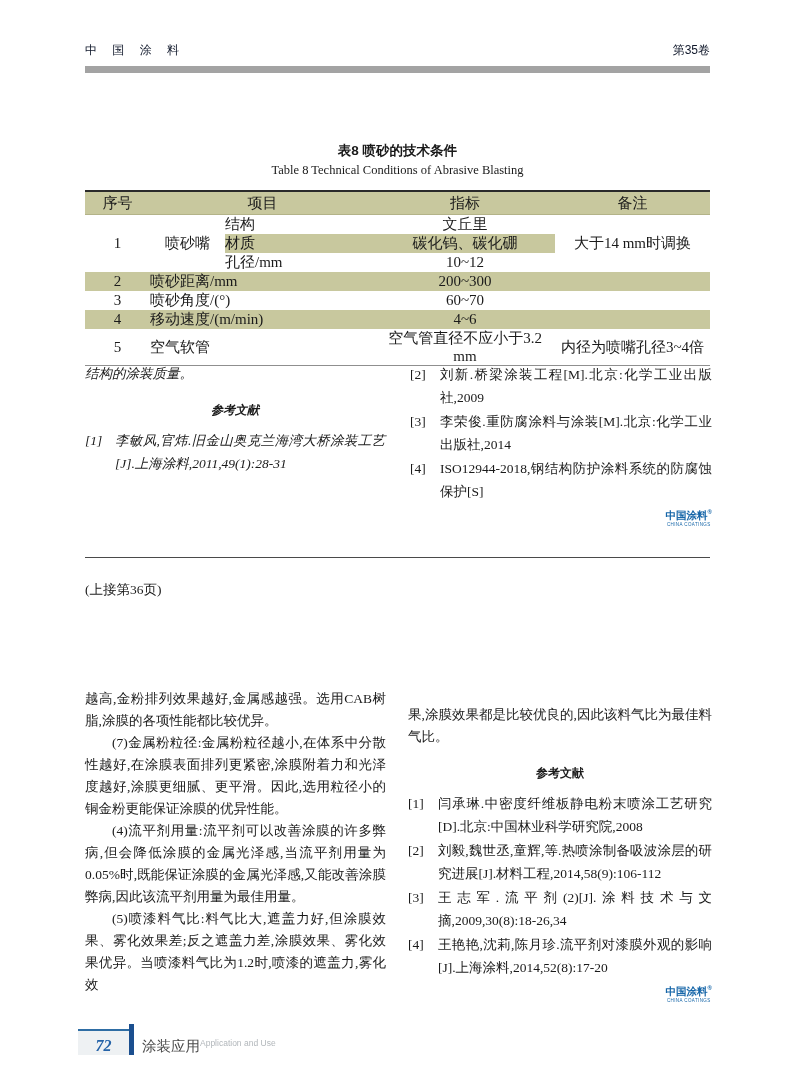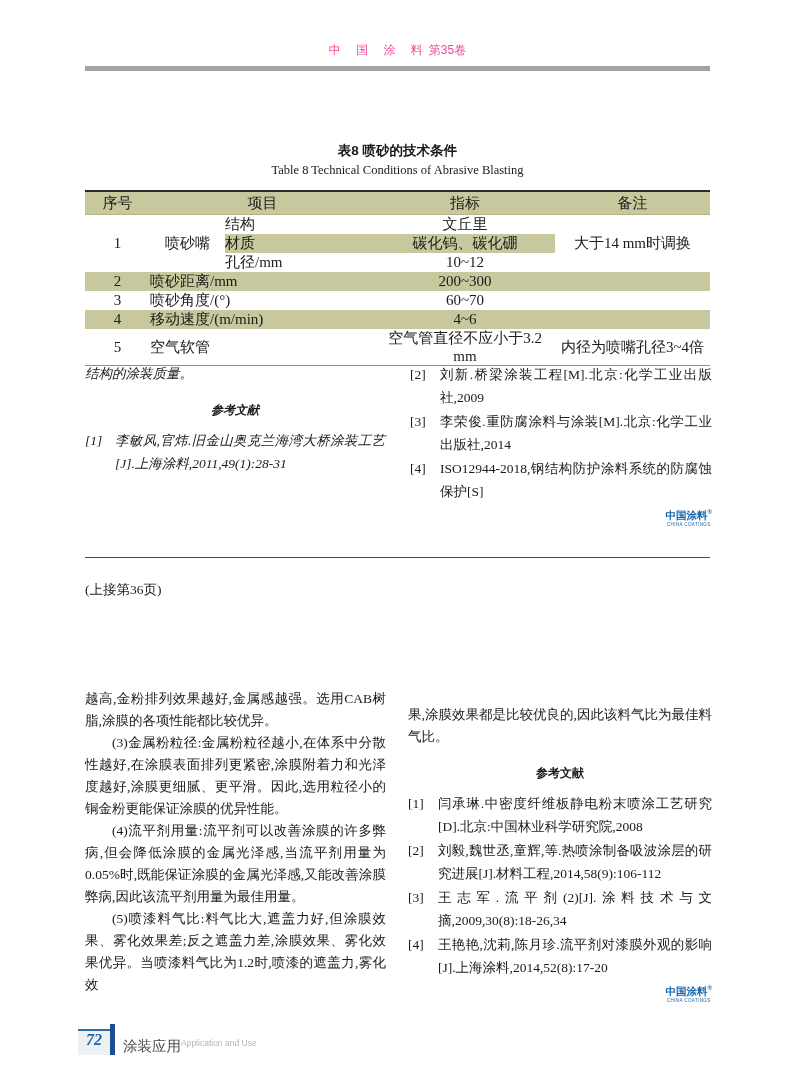--- a/index.html
+++ b/index.html
@@ -1,24 +1,24 @@
 <!DOCTYPE html>
 <html><head>
 <meta charset="utf-8">
 <style>
   html,body{margin:0;padding:0;background:#ffffff;}
   .page{position:relative;width:794px;height:1077px;background:#ffffff;overflow:hidden;
         font-family:"Liberation Serif","DejaVu Serif",serif;color:#1a1a1a;}
 
   
   .running-head{position:absolute;left:85px;top:42px;width:625px;display:flex;
-        justify-content:center;align-items:flex-end;
-        border-bottom:5px solid #a3a3a3;padding-bottom:7px;
+        justify-content:space-between;align-items:flex-end;
+        border-bottom:7px solid #a3a3a3;padding-bottom:7px;
         font-family:"Liberation Sans","DejaVu Sans",sans-serif;
-        font-size:12px;color:#ec4899;}
+        font-size:12px;color:#0f172a;}
   .journal-name{letter-spacing:6px;}
 
   
   .table-block{position:absolute;left:85px;top:142px;width:625px;}
   .tbl-title-cn{text-align:center;font-weight:bold;font-size:13.5px;
         font-family:"Liberation Sans","DejaVu Sans",sans-serif;}
   .tbl-title-en{text-align:center;font-weight:normal;font-size:12.5px;margin-top:3px;
         font-family:"Liberation Serif","DejaVu Serif",serif;}
   table.abrasive{width:625px;border-collapse:collapse;margin-top:12px;
         font-size:15px;border-top:2px solid #2a2a2a;border-bottom:1px solid #8f8f8f;}
@@ -54,22 +54,22 @@
   .brand{display:flex;flex-direction:column;align-items:center;float:right;margin-top:3px;}
   .brand-cn{font-family:"Liberation Sans","DejaVu Sans",sans-serif;
         font-weight:bold;font-size:10.5px;color:#1565a8;line-height:11px;}
   .brand-reg{font-size:6px;vertical-align:super;}
   .brand-en{font-family:"Liberation Sans","DejaVu Sans",sans-serif;
         font-size:4.5px;color:#1565a8;letter-spacing:0.4px;line-height:7px;}
   .clearfix::after{content:"";display:block;clear:both;}
 
   
   .footer{position:absolute;left:78px;top:1024px;display:flex;align-items:flex-end;}
-  .page-num-box{width:32px;height:24px;background:#eef1f3;border-top:2px solid #2e6da4;
-        display:flex;align-items:flex-start;justify-content:center;}
+  .page-num-box{width:51px;height:24px;background:#eef1f3;border-top:2px solid #2e6da4;
+        display:flex;align-items:flex-end;justify-content:center;}
   .page-num{font-family:"Liberation Serif","DejaVu Serif",serif;
         font-style:italic;font-weight:bold;font-size:16px;color:#2563a8;}
   .footer-bar{width:5px;height:31px;background:#1b4f8f;margin-right:8px;}
   .footer-text{display:flex;flex-direction:row;justify-content:flex-end;}
   .footer-cn{font-family:"Liberation Sans","DejaVu Sans",sans-serif;
         font-size:14.5px;color:#4a4a4a;line-height:17px;}
   .footer-en{font-family:"Liberation Sans","DejaVu Sans",sans-serif;
         font-size:8.5px;color:#b2b7bb;line-height:11px;}
 </style>
 </head>
@@ -172,21 +172,21 @@
       <span class="brand-cn"><span>中国涂料</span><span class="brand-reg">®</span></span>
       <span class="brand-en">CHINA COATINGS</span>
     </div>
   </div>
 
   <div class="mid-divider"></div>
   <div class="continuation">(上接第36页)</div>
 
   <div class="col sec-bot-left">
     <p class="cont">越高,金粉排列效果越好,金属感越强。选用CAB树脂,涂膜的各项性能都比较优异。</p>
-    <p class="para">(3)金属粉粒径:金属粉粒径越小,在体系中分散性越好,在涂膜表面排列更紧密,涂膜附着力和光泽度越好,涂膜更细腻、更平滑。因此,选用粒径小的铜金粉更能保证涂膜的优异性能。</p>
+    <p class="para">(7)金属粉粒径:金属粉粒径越小,在体系中分散性越好,在涂膜表面排列更紧密,涂膜附着力和光泽度越好,涂膜更细腻、更平滑。因此,选用粒径小的铜金粉更能保证涂膜的优异性能。</p>
     <p class="para">(4)流平剂用量:流平剂可以改善涂膜的许多弊病,但会降低涂膜的金属光泽感,当流平剂用量为0.05%时,既能保证涂膜的金属光泽感,又能改善涂膜弊病,因此该流平剂用量为最佳用量。</p>
     <p class="para">(5)喷漆料气比:料气比大,遮盖力好,但涂膜效果、雾化效果差;反之遮盖力差,涂膜效果、雾化效果优异。当喷漆料气比为1.2时,喷漆的遮盖力,雾化效</p>
   </div>
 
   <div class="col sec-bot-right clearfix">
     <p class="cont">果,涂膜效果都是比较优良的,因此该料气比为最佳料气比。</p>
     <div class="ref-heading">参考文献</div>
     <div class="ref-item">
       <span class="ref-num">[1]</span>
       <span class="ref-text">闫承琳.中密度纤维板静电粉末喷涂工艺研究[D].北京:中国林业科学研究院,2008</span>

